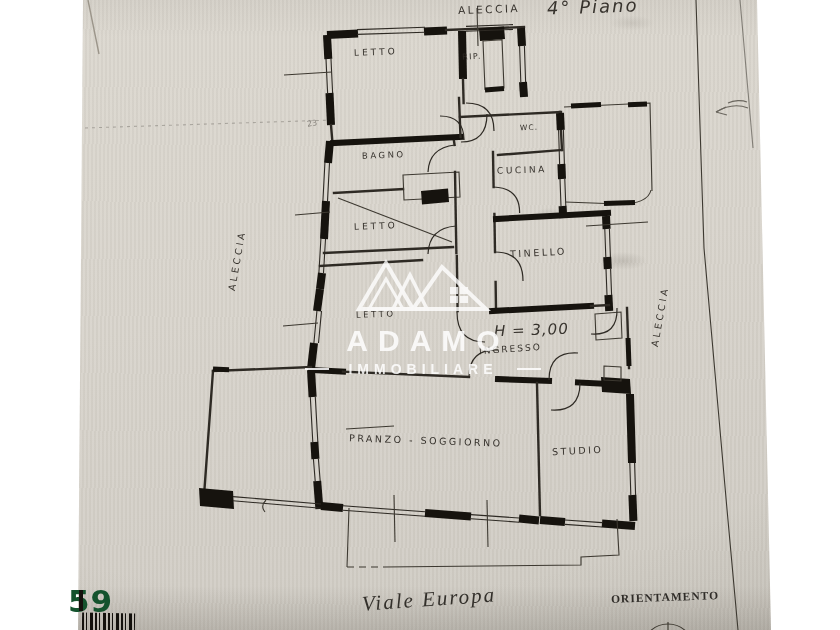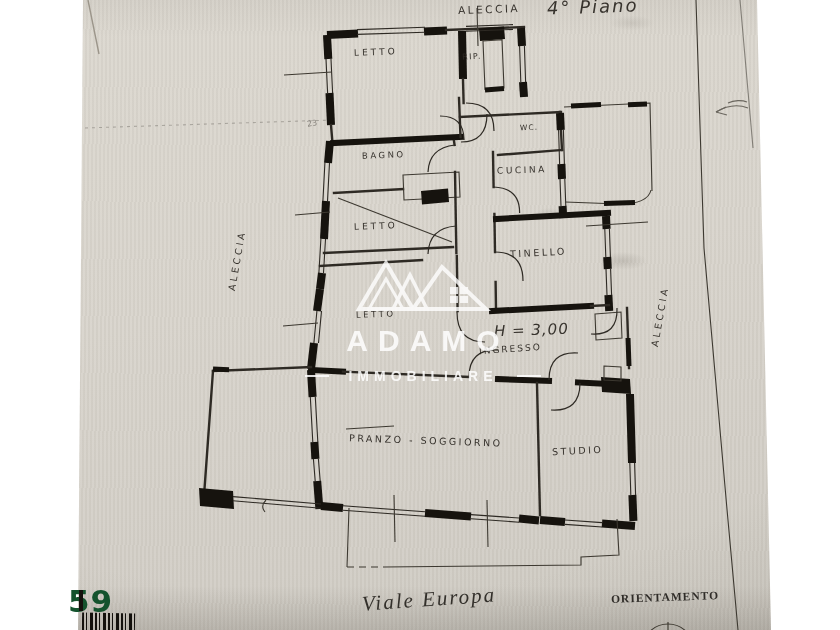--- a/index.html
+++ b/index.html
@@ -54,21 +54,21 @@
   .barcode{position:absolute;left:82px;top:613px;width:53px;height:18px;transform:rotate(1deg);
     background:repeating-linear-gradient(90deg,#14110d 0 2px,rgba(0,0,0,0) 2px 4px,#14110d 4px 5px,rgba(0,0,0,0) 5px 8px,#14110d 8px 11px,rgba(0,0,0,0) 11px 13px);}
   .l-23{left:307px;top:119px;font-size:8px;opacity:.5;transform:rotate(-10deg);}
 
   
   .watermark{position:absolute;left:298px;top:257px;width:250px;text-align:center;
     color:var(--watermark,#ffffff);opacity:.85;}
   .wm-logo{display:block;margin:0 auto;}
   .wm-brand{font-size:30px;font-weight:bold;letter-spacing:10px;padding-left:10px;margin-top:11px;
     font-family:"Liberation Sans",sans-serif;}
-  .wm-tag{margin-top:10px;display:flex;align-items:center;justify-content:center;gap:19px;
+  .wm-tag{margin-top:3px;display:flex;align-items:center;justify-content:center;gap:19px;
     font-size:14px;font-weight:bold;letter-spacing:5px;font-family:"Liberation Sans",sans-serif;text-align:center;}
   .wm-line{width:24px;height:2px;background:var(--watermark,#ffffff);}
 </style>
 </head>
 <body>
 
 <div class="page">
 
   <div class="paper"></div>
   <div class="smudge sm1"></div>

